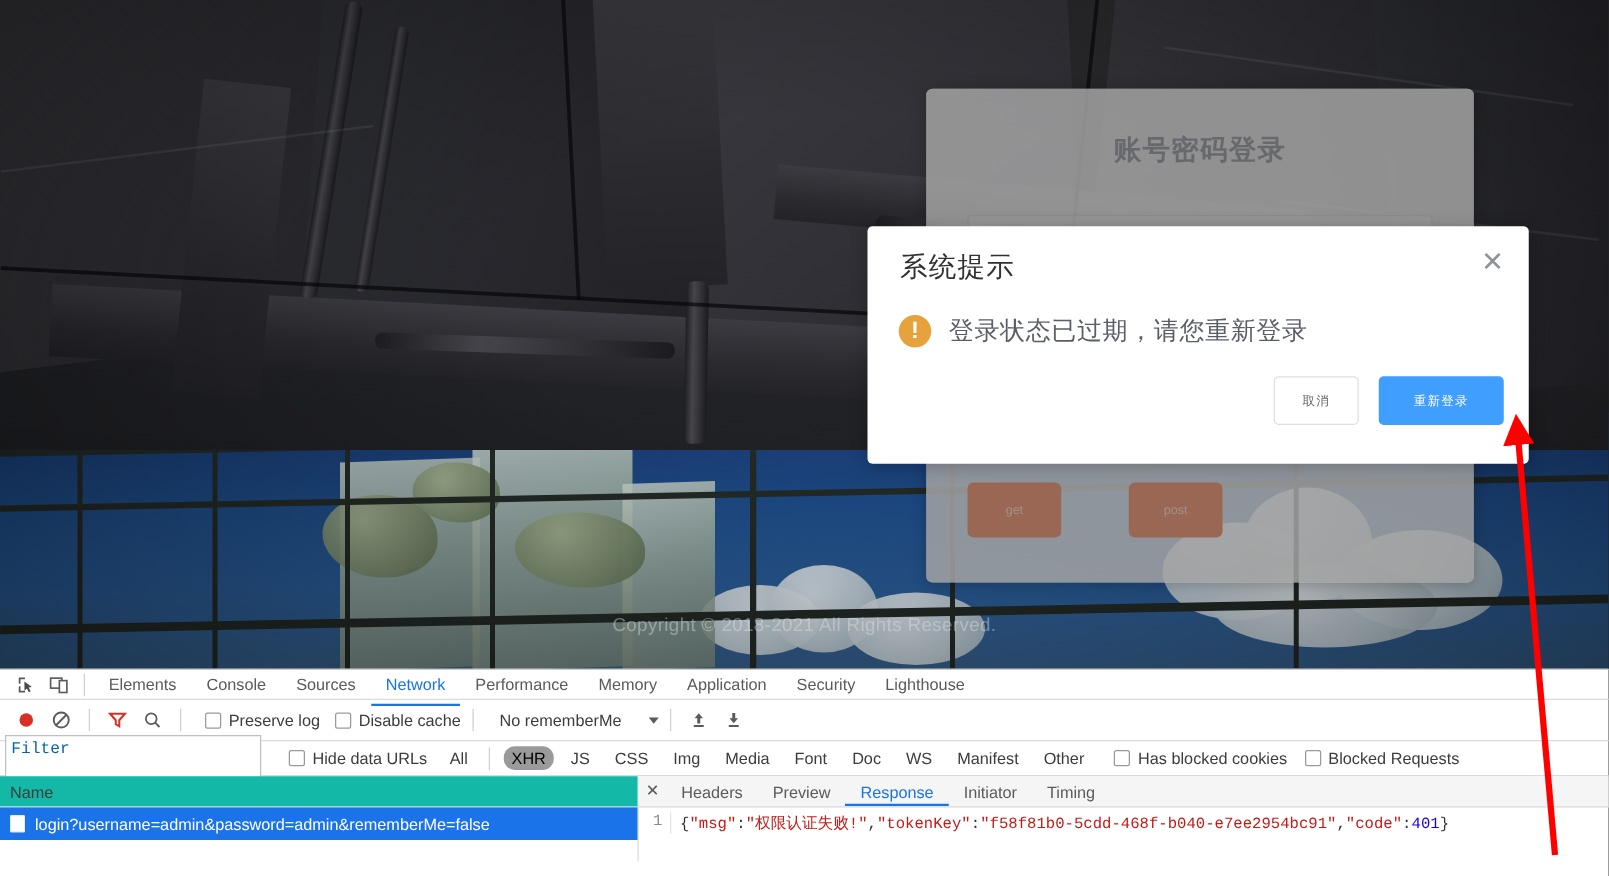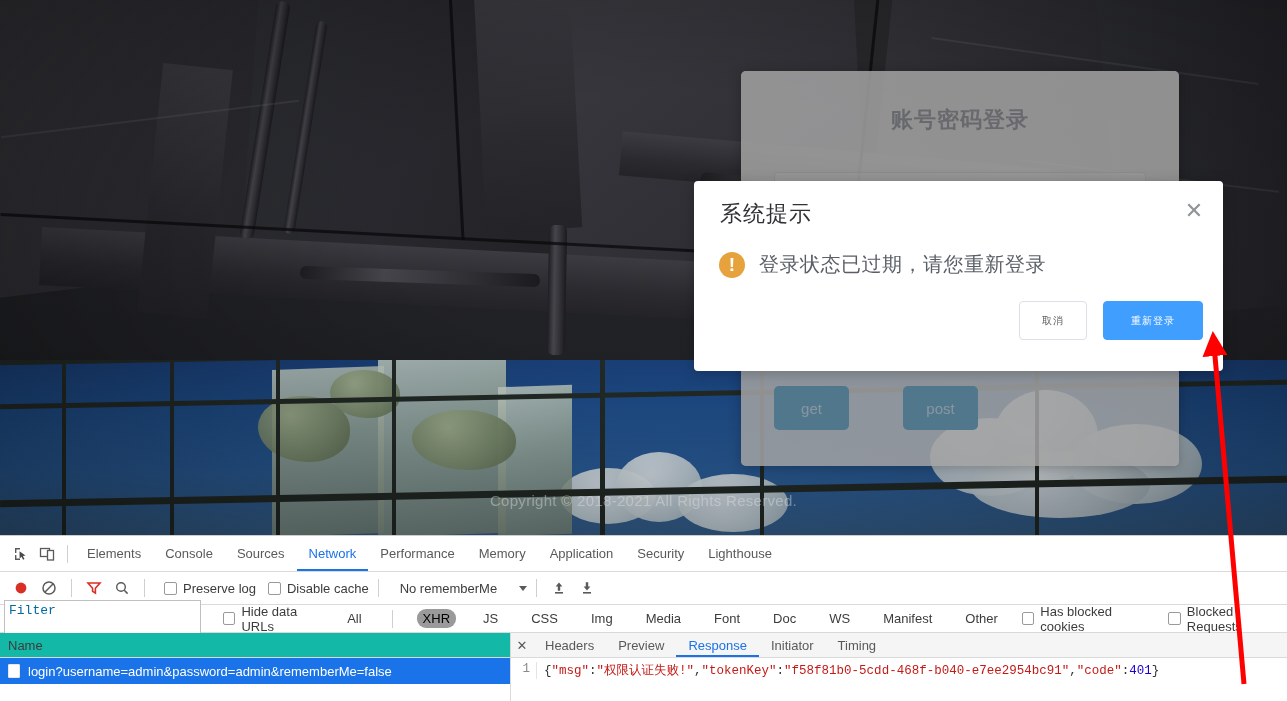--- a/index.html
+++ b/index.html
@@ -73,22 +73,22 @@
     text-align:center; font-size:22px; font-weight:bold;
     color:#3f4650; padding-top:34px; letter-spacing:1px;
   }
   #login-input {
     position:absolute; left:33px; top:101px; width:372px; height:42px;
     border:1px solid rgba(150,150,150,.75);
     border-radius:4px; background:rgba(255,255,255,.12);
   }
   .lg-btn {
     position:absolute; top:315px; width:75px; height:44px;
-    background:#0369a1; border-radius:5px; border:none;
-    color:rgba(235,235,235,.62); font-size:15px;
+    background:#c2410c; border-radius:5px; border:none;
+    color:rgba(235,235,235,.62); font-size:10px;
     font-family:"Liberation Sans", sans-serif;
     cursor:pointer;
   }
   #btn-get  { left:33px; }
   #btn-post { left:162px; }
   #copyright {
     position:absolute; left:0; top:492px; width:1287px;
     text-align:center; font-size:15px; color:rgba(225,228,232,.42);
     letter-spacing:.3px;
   }
@@ -137,21 +137,21 @@
   
   #annot { position:absolute; left:0; top:0; width:1287px; height:701px; z-index:60; pointer-events:none; }
 
   
   #devtools {
     position:absolute; left:0; top:535px; width:1287px; height:166px;
     background:#fff; border-top:1px solid #cdcdcd;
     font-size:12px; color:#5a5a5a;
   }
   #dt-tabbar {
-    height:36px; display:flex; align-items:center;
+    height:24px; display:flex; align-items:center;
     border-bottom:1px solid #dadada; padding-left:8px;
   }
   .dt-icon-btn {
     width:26px; height:26px; display:flex; align-items:center; justify-content:center;
     cursor:pointer; border-radius:3px;
   }
   .dt-sep { width:1px; height:18px; background:#d0d0d0; margin:0 7px; }
   .dt-tab {
     padding:0 12px; height:35px; line-height:36px; font-size:13px;
     color:#5a5a5a; cursor:pointer; white-space:nowrap;
@@ -395,21 +395,21 @@
       </svg>
     </div>
   </div>
 
   <div id="dt-filterbar">
     <div id="filter-input">Filter</div>
     <label class="cb-label" style="margin-left:22px;">
       <span class="cbox"></span>
       <span>Hide data URLs</span>
     </label>
-    <div style="display:flex;align-items:center;gap:21px;margin-left:12px;">
+    <div style="display:flex;align-items:center;gap:8px;margin-left:12px;">
       <span class="ftype">All</span>
       <span class="dt-sep" style="margin:0 3px;"></span>
       <span class="ftype active">XHR</span>
       <span class="ftype">JS</span>
       <span class="ftype">CSS</span>
       <span class="ftype">Img</span>
       <span class="ftype">Media</span>
       <span class="ftype">Font</span>
       <span class="ftype">Doc</span>
       <span class="ftype">WS</span>

